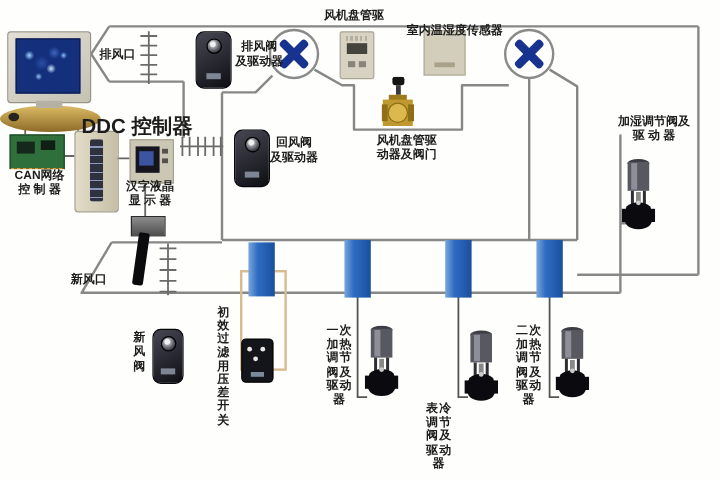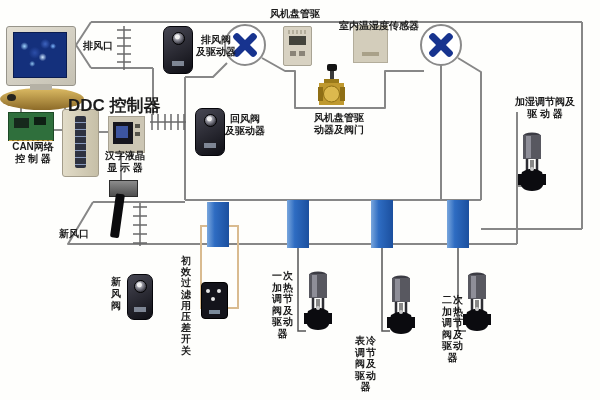--- a/index.html
+++ b/index.html
@@ -221,21 +221,21 @@
   <div class="lb" style="left:83px;top:40px;">排风口</div>
   <div class="lb c" style="left:194px;top:34px;width:44px;">排风阀
 及驱动器</div>
   <div class="lb" style="left:270px;top:8px;">风机盘管驱</div>
   <div class="lb" style="left:339px;top:20px;">室内温湿度传感器</div>
   <div class="lb" style="left:68px;top:96px;font-size:17px;">DDC 控制器</div>
   <div class="lb c" style="left:102px;top:150px;width:46px;">汉字液晶
 显 示 器</div>
   <div class="lb c" style="left:6px;top:141px;width:54px;background:#fefefc;">CAN网络
 控 制 器</div>
-  <div class="lb c" style="left:223px;top:114px;width:44px;font-family:Liberation Mono, monospace;">回风阀
+  <div class="lb c" style="left:223px;top:114px;width:44px;">回风阀
 及驱动器</div>
   <div class="lb c" style="left:512px;top:96px;width:66px;">加湿调节阀及
 驱 动 器</div>
   <div class="lb c" style="left:310px;top:112px;width:58px;">风机盘管驱
 动器及阀门</div>
   <div class="lb" style="left:59px;top:228px;text-align:center;">新风口</div>
   <div class="lb" style="left:111px;top:276px;">新
 风
 阀</div>
   <div class="lb" style="left:181px;top:255px;line-height:1.12;">初
@@ -251,20 +251,20 @@
 加热
 调节
 阀及
 驱动
 器</div>
   <div class="lb c" style="left:353px;top:287px;width:26px;letter-spacing:1px;line-height:1.15;margin-top:48px;">表冷
 调节
 阀及
 驱动
 器</div>
-  <div class="lb c" style="left:440px;top:270px;width:26px;letter-spacing:1px;line-height:1.15;margin-top:24px;">二次
+  <div class="lb c" style="left:428px;top:270px;width:26px;letter-spacing:1px;line-height:1.15;">二次
 加热
 调节
 阀及
 驱动
 器</div>
 
 </div>
 
 </body></html>

